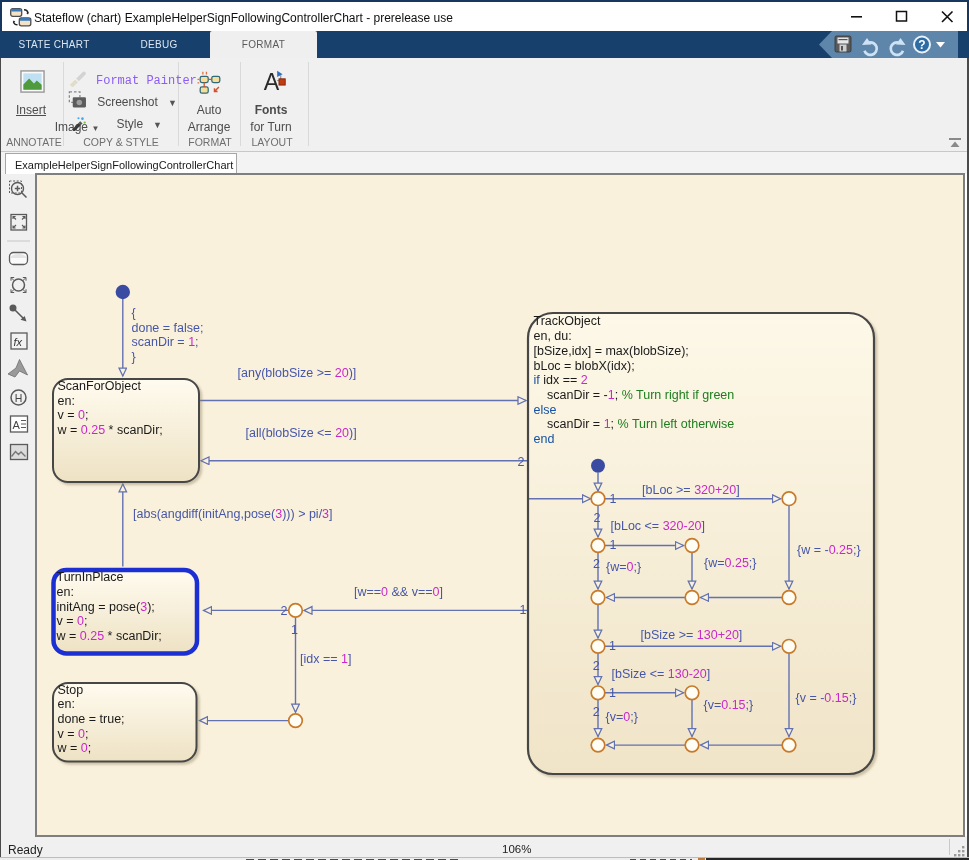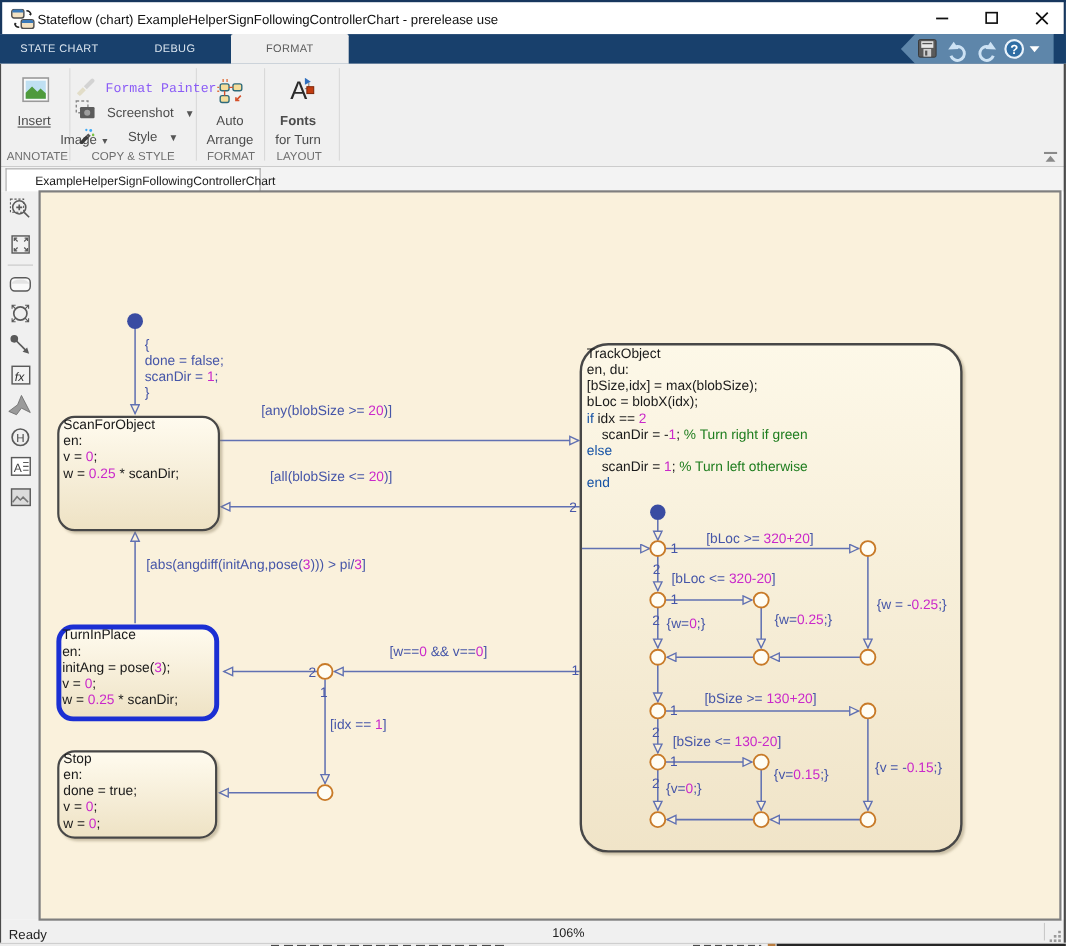--- a/index.html
+++ b/index.html
@@ -12,21 +12,21 @@
 .rtab { position:absolute; top:0; height:27px; color:#dce6f0; font-size:10px; letter-spacing:0.3px;
   display:flex; align-items:center; justify-content:center; white-space:nowrap; }
 #rtab-format { background:#efefef; color:#5a5a5a; border-radius:2px 2px 0 0; }
 #ribbonbody { position:absolute; left:0; top:58px; width:969px; height:94px; background:#f0f0f0;
   border-bottom:1px solid #c8c8c8; }
 .gsep { position:absolute; top:4px; height:84px; width:1px; background:#d9d9d9; }
 .glabel { position:absolute; top:78px; width:120px; text-align:center; font-size:10.5px; color:#6e6e6e; }
 .btxt { position:absolute; font-size:12px; color:#4c4c4c; text-align:center; white-space:nowrap; }
 #doctabs { position:absolute; left:0; top:152px; width:969px; height:22px; background:#f3f3f3; }
 #doctab { position:absolute; left:5px; top:1px; width:232px; height:21px; background:#fff;
-  border:1px solid #a6a6a6; border-bottom:none; font-size:11px; color:#1a1a1a; padding-left:26px; padding-top:5px; }
+  border:1px solid #a6a6a6; border-bottom:none; font-size:11px; color:#1a1a1a; padding-left:9px; padding-top:5px; }
 #lefttoolbar { position:absolute; left:0; top:174px; width:36px; height:662px; background:#f0f0f0; }
 #statusbar { position:absolute; left:0; top:836px; width:969px; height:32px; background:#f0f0f0; font-size:12px; color:#222; }
 #bottomedge { position:absolute; left:0; top:857px; width:969px; height:3px; overflow:hidden; }
 svg text { font-family:"Liberation Sans", sans-serif; }
 </style>
 </head>
 <body>
 <div id="titlebar">
   <div id="titletext">Stateflow (chart) ExampleHelperSignFollowingControllerChart - prerelease use</div>
 

